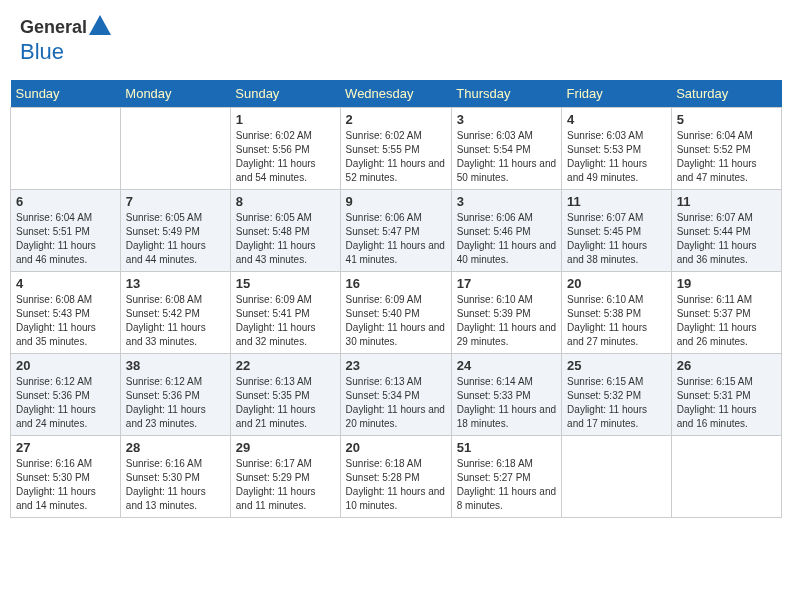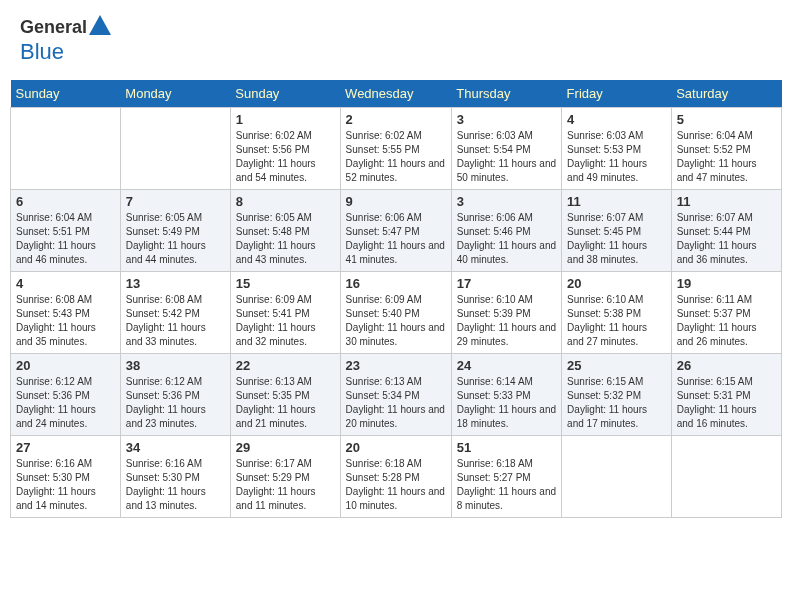--- a/index.html
+++ b/index.html
@@ -290,21 +290,21 @@
         </td>
       </tr>
       <tr>
         <td>
           <span class="day-number">27</span>
           <div class="day-info" style="white-space: pre-line;">Sunrise: 6:16 AM
 Sunset: 5:30 PM
 Daylight: 11 hours and 14 minutes.</div>
         </td>
         <td>
-          <span class="day-number">34</span>
+          <span class="day-number">28</span>
           <div class="day-info" style="white-space: pre-line;">Sunrise: 6:16 AM
 Sunset: 5:30 PM
 Daylight: 11 hours and 13 minutes.</div>
         </td>
         <td>
           <span class="day-number">29</span>
           <div class="day-info" style="white-space: pre-line;">Sunrise: 6:17 AM
 Sunset: 5:29 PM
 Daylight: 11 hours and 11 minutes.</div>
         </td>

